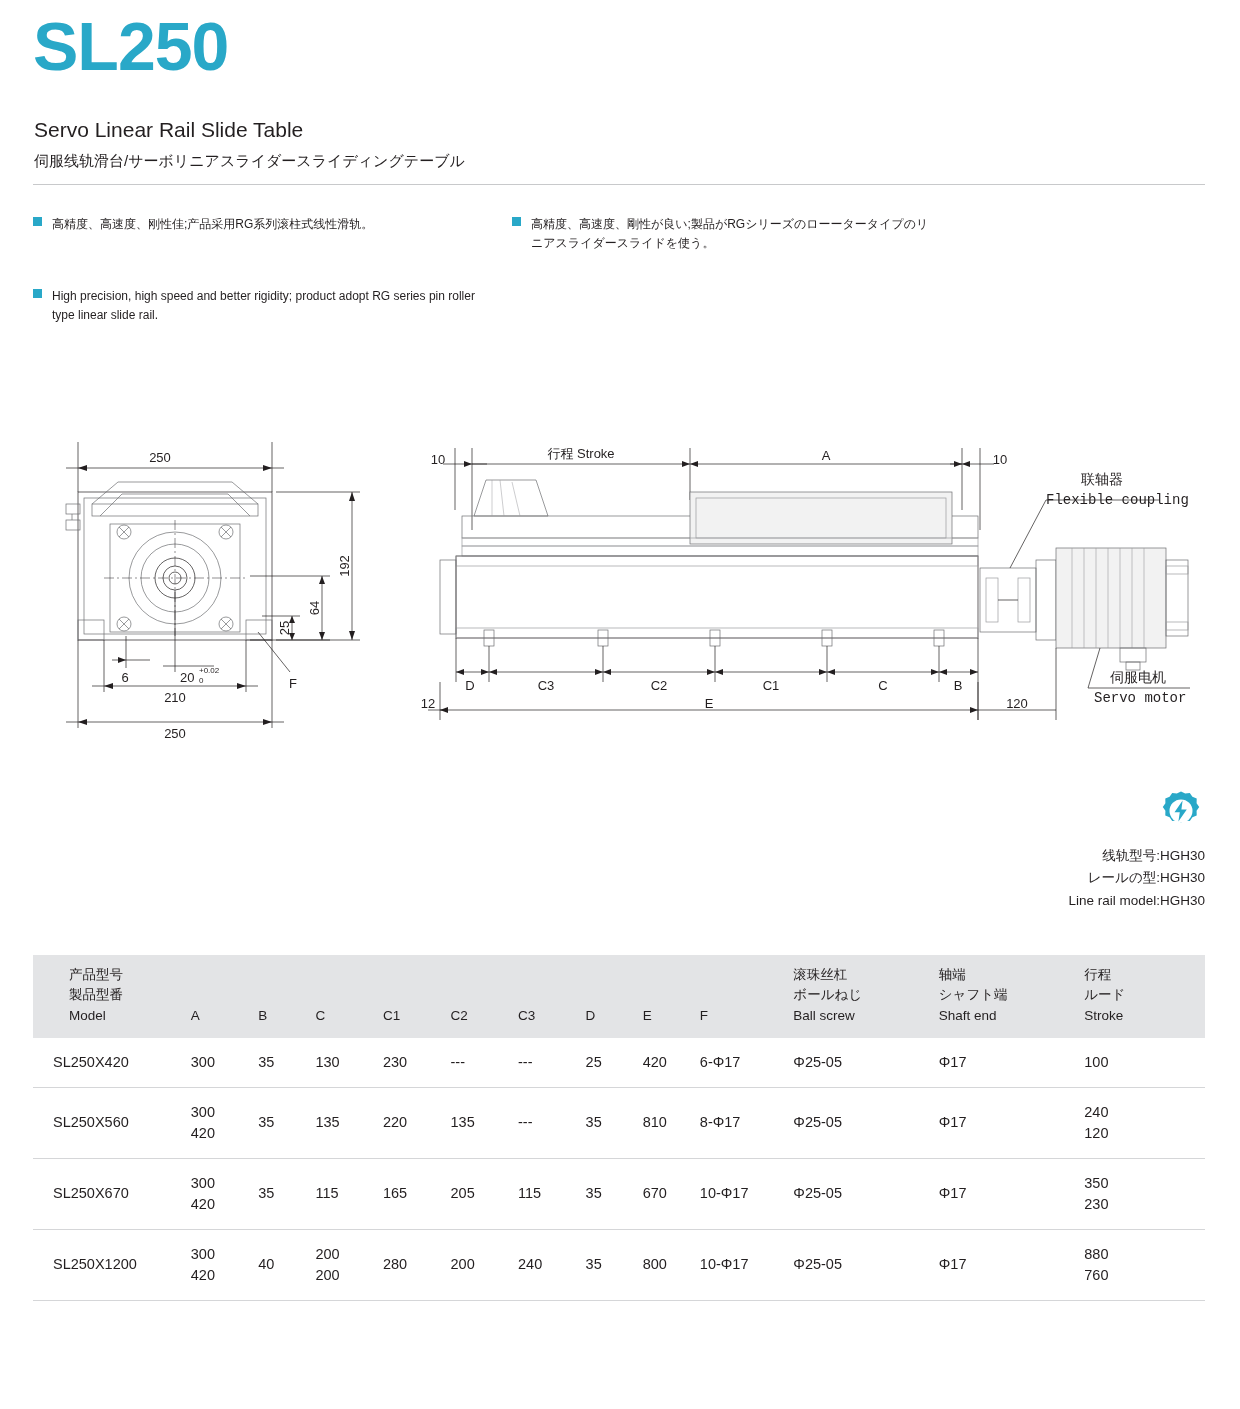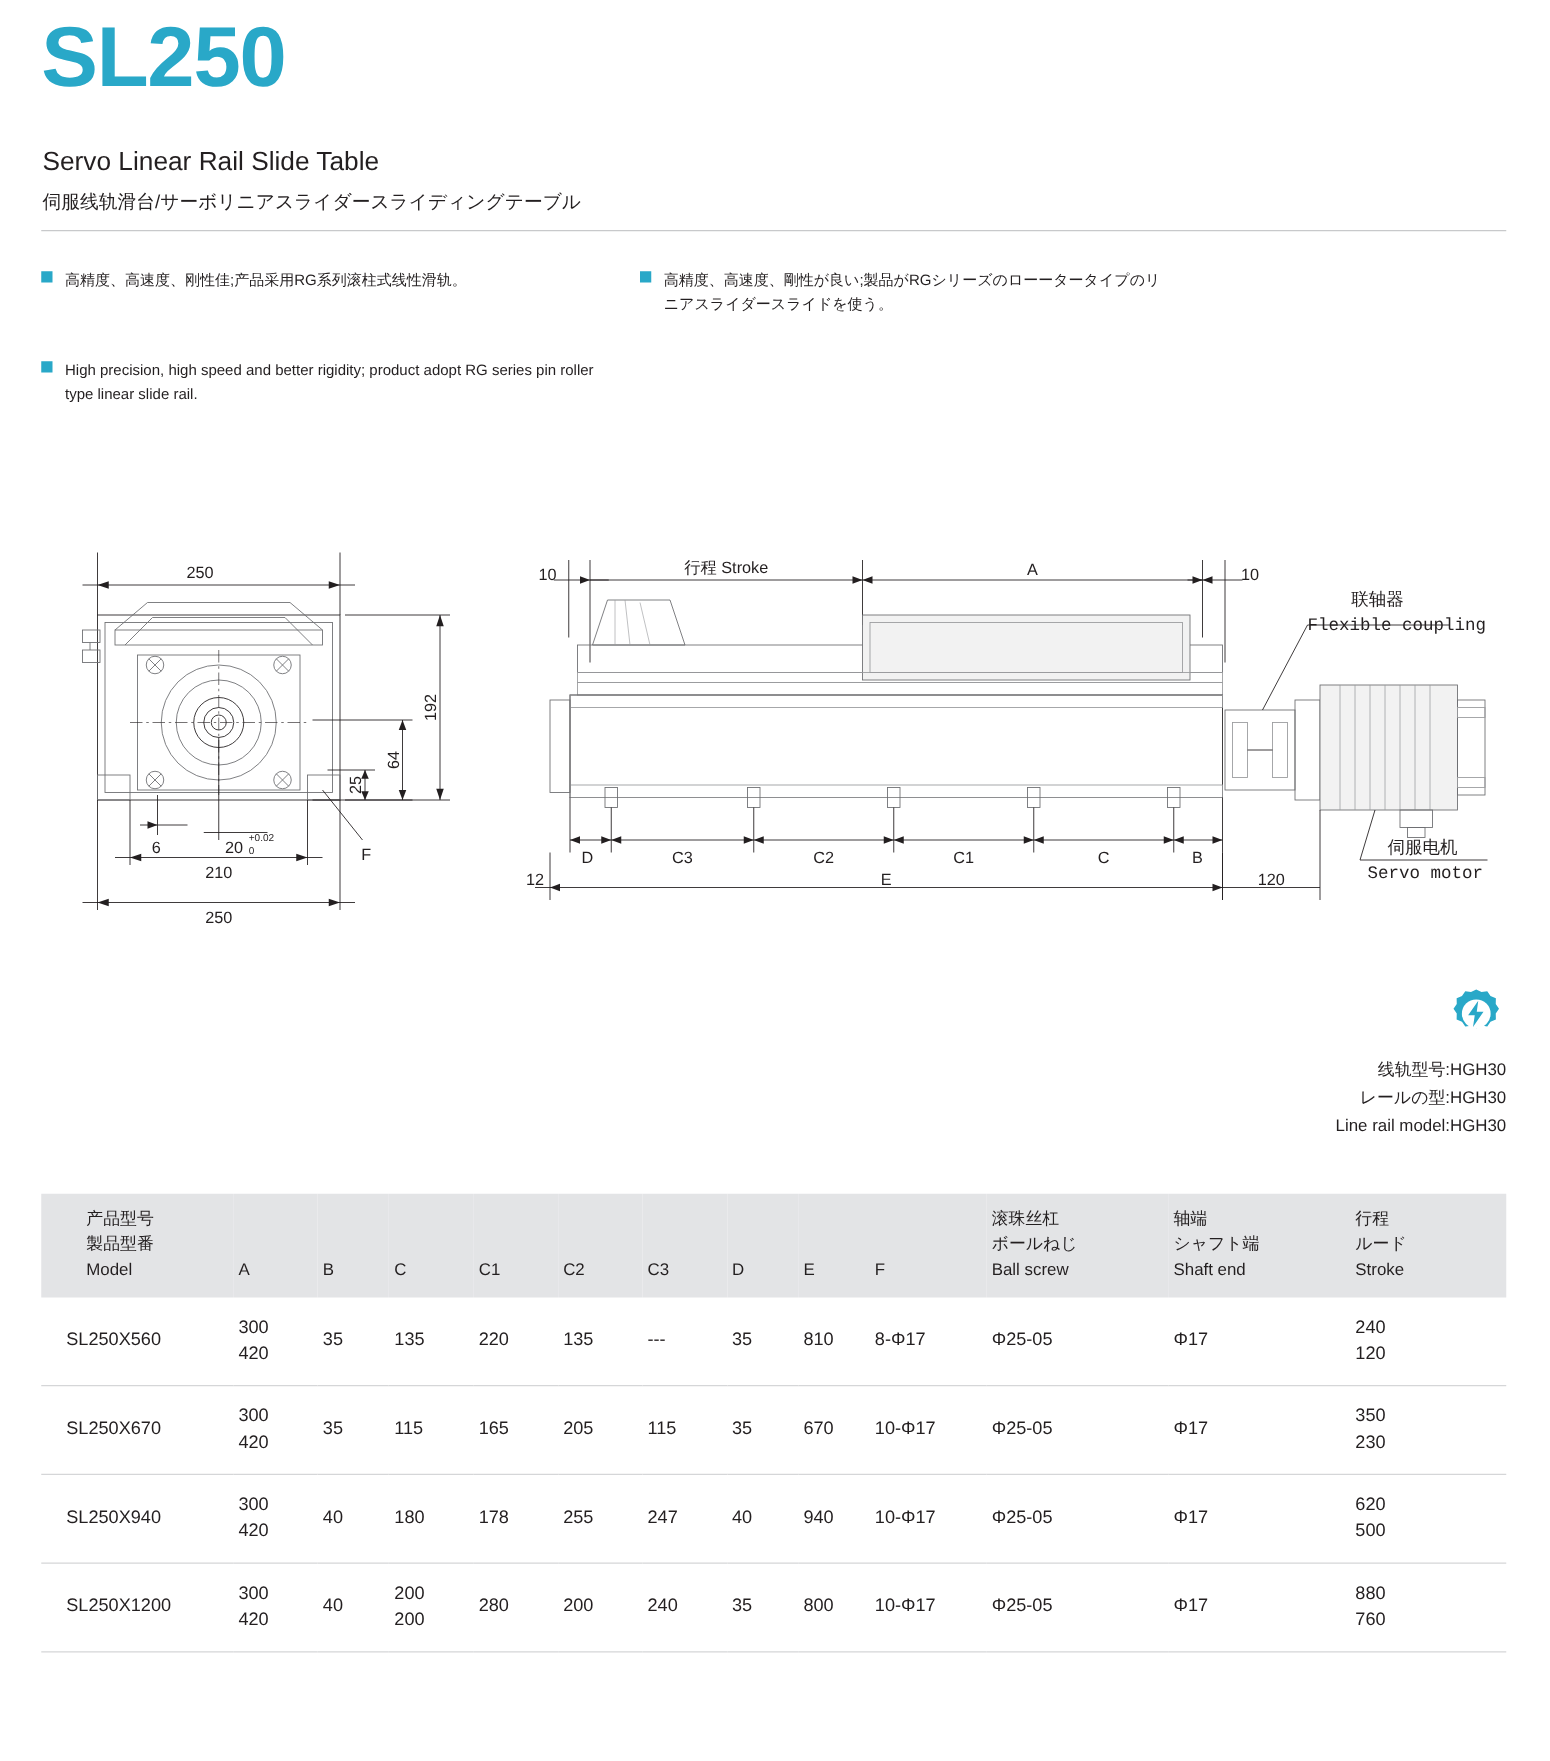--- a/index.html
+++ b/index.html
@@ -445,20 +445,35 @@
           <th class="two-line">轴端
 シャフト端
 Shaft end</th>
           <th class="two-line">行程
 ルード
 Stroke</th>
         </tr>
       </thead>
       <tbody>
         <tr>
+          <td class="pad-first">SL250X420</td>
+          <td class="two-line">300</td>
+          <td>35</td>
+          <td class="two-line">130</td>
+          <td>230</td>
+          <td>---</td>
+          <td>---</td>
+          <td>25</td>
+          <td>420</td>
+          <td>6-Φ17</td>
+          <td>Φ25-05</td>
+          <td>Φ17</td>
+          <td class="two-line">100</td>
+        </tr>
+        <tr>
           <td class="pad-first">SL250X560</td>
           <td class="two-line">300
 420</td>
           <td>35</td>
           <td class="two-line">135</td>
           <td>220</td>
           <td>135</td>
           <td>---</td>
           <td>35</td>
           <td>810</td>
@@ -479,37 +494,20 @@
           <td>115</td>
           <td>35</td>
           <td>670</td>
           <td>10-Φ17</td>
           <td>Φ25-05</td>
           <td>Φ17</td>
           <td class="two-line">350
 230</td>
         </tr>
         <tr>
-          <td class="pad-first">SL250X940</td>
-          <td class="two-line">300
-420</td>
-          <td>40</td>
-          <td class="two-line">180</td>
-          <td>178</td>
-          <td>255</td>
-          <td>247</td>
-          <td>40</td>
-          <td>940</td>
-          <td>10-Φ17</td>
-          <td>Φ25-05</td>
-          <td>Φ17</td>
-          <td class="two-line">620
-500</td>
-        </tr>
-        <tr>
           <td class="pad-first">SL250X1200</td>
           <td class="two-line">300
 420</td>
           <td>40</td>
           <td class="two-line">200
 200</td>
           <td>280</td>
           <td>200</td>
           <td>240</td>
           <td>35</td>

